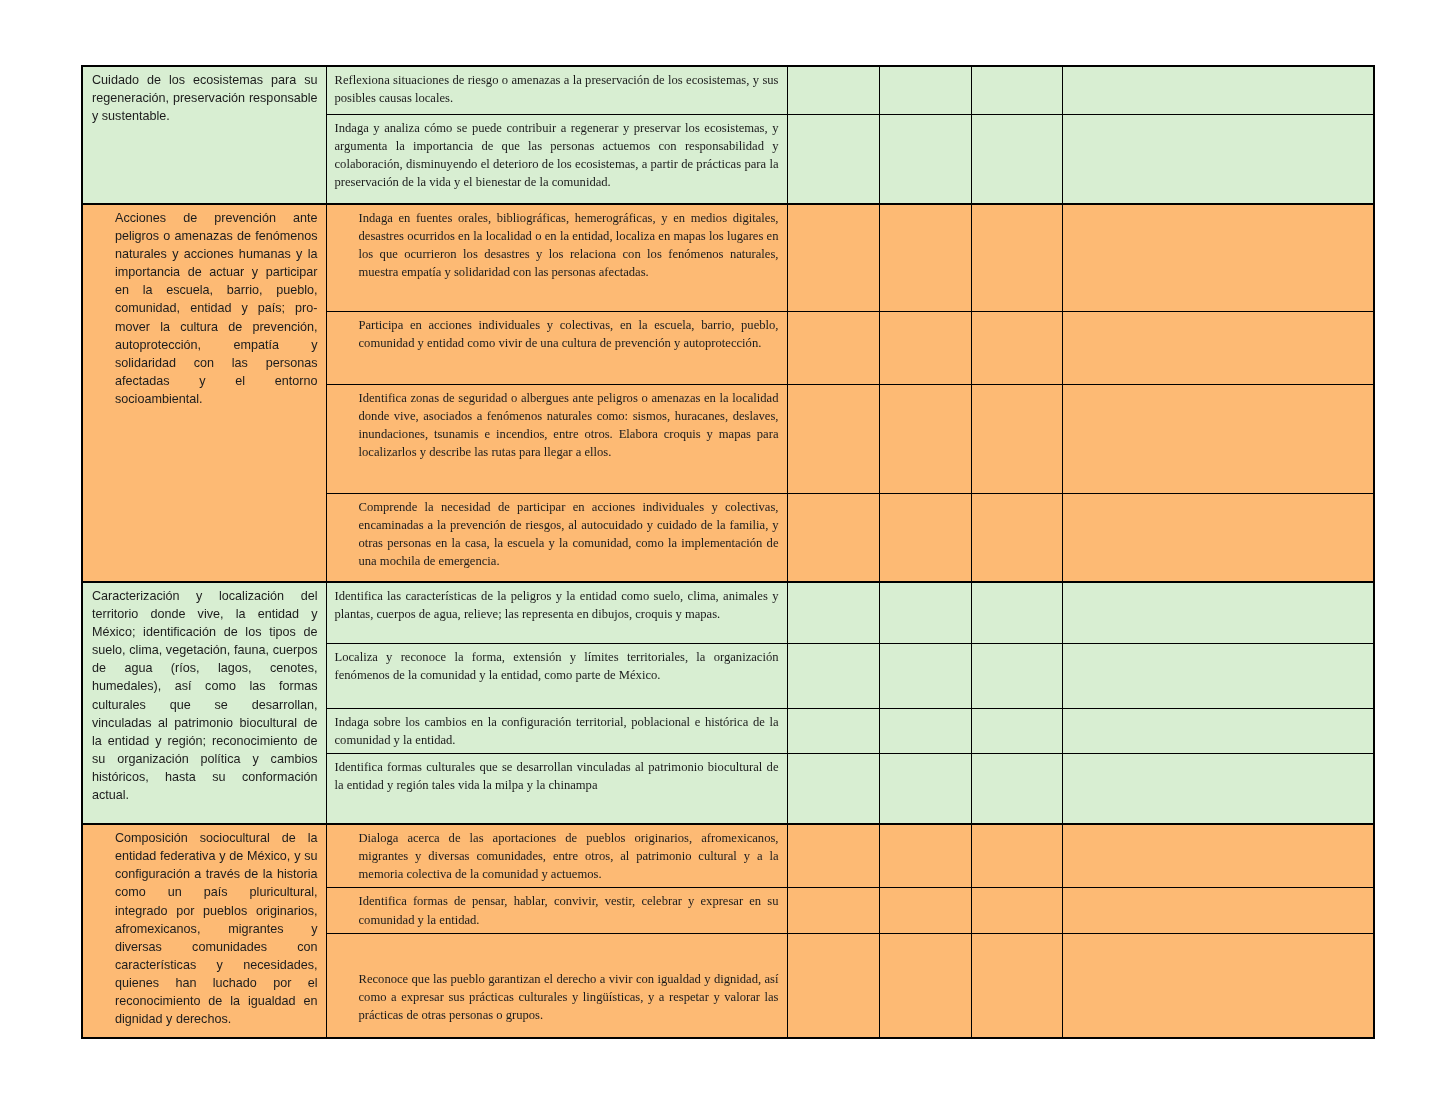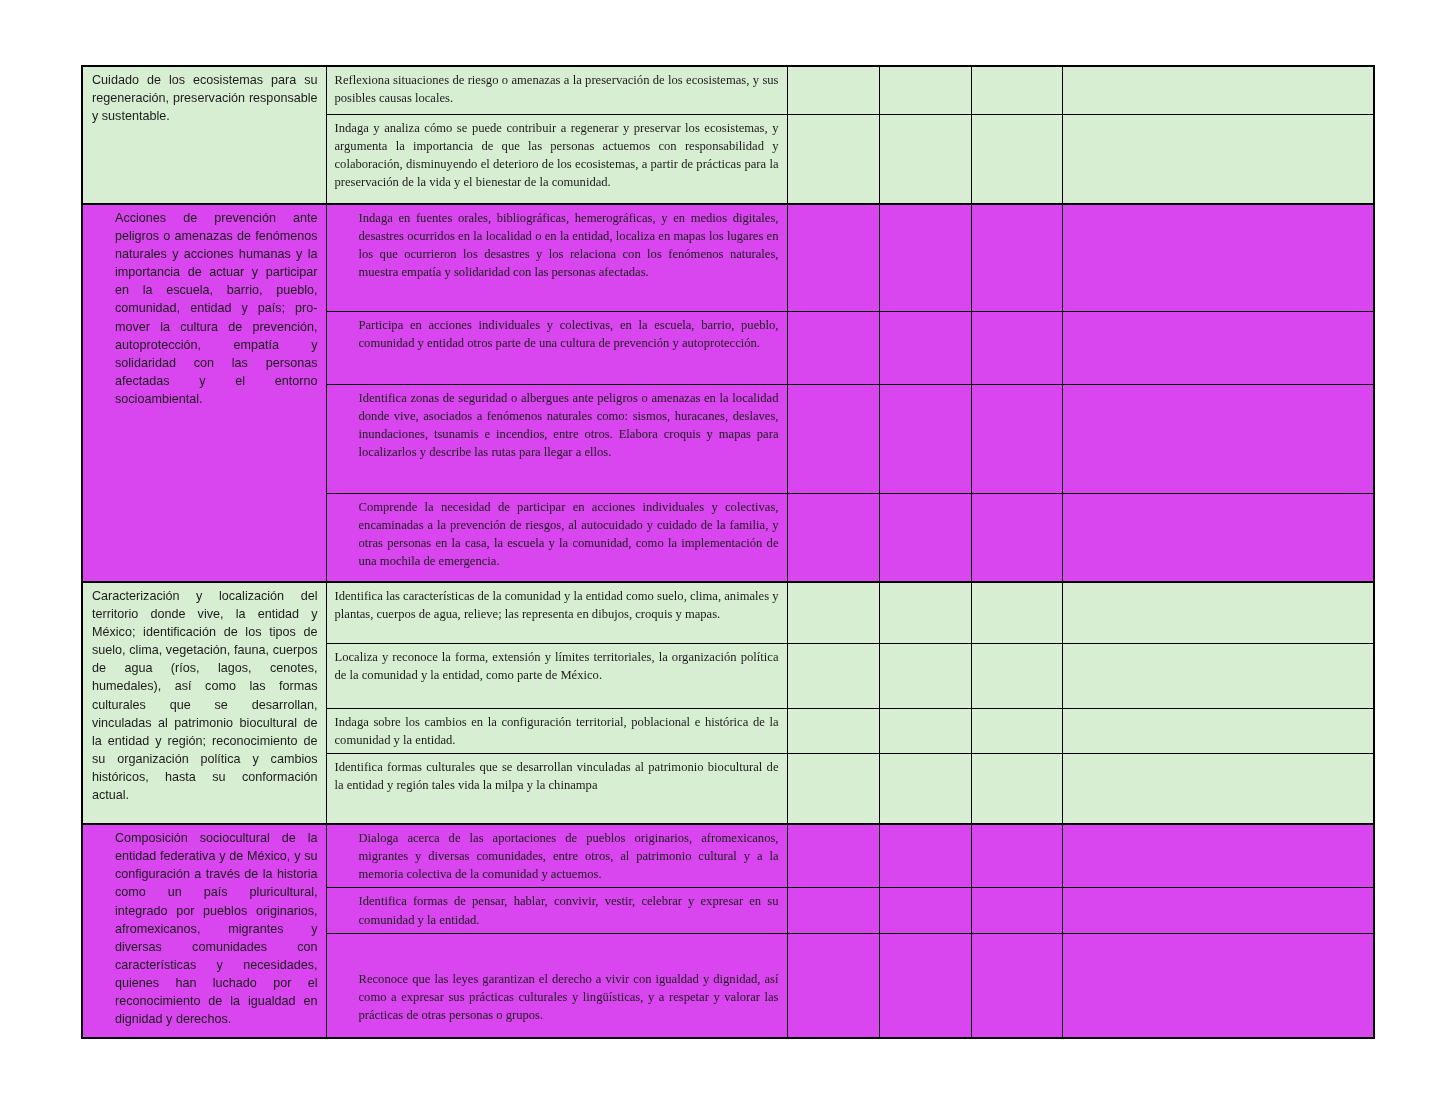--- a/index.html
+++ b/index.html
@@ -28,21 +28,21 @@
     text-justify: inter-word;
   }
   table.curriculum { border: 2px solid #000000; }
   tr.group-start td { border-top-width: 2px; }
 
   td.content-cell { padding: 4px 8px 4px 9px; }
   td.process-cell { padding: 4px 8px 4px 8px; font-family: Liberation Serif, serif; }
   td.score-cell   { padding: 2px; }
 
   tr.green td { background: #d8eed2; }
-  tr.white td { background: #d946ef; padding-left: 32px; }
+  tr.white td { background: #fdba74; padding-left: 32px; }
 </style>
 </head>
 <body>
 
 <div class="page">
   <table class="curriculum">
     <colgroup>
       <col style="width:244px">
       <col style="width:461px">
       <col style="width:92px">
@@ -70,21 +70,21 @@
 
       <tr class="white group-start" style="height:107px">
         <td class="content-cell" rowspan="4">Acciones de prevención ante peligros o amenazas de fenómenos naturales y acciones humanas y la importancia de actuar y participar en la escuela, barrio, pueblo, comunidad, entidad y país; pro- mover la cultura de prevención, autoprotección, empatía y solidaridad con las personas afectadas y el entorno socioambiental.</td>
         <td class="process-cell">Indaga en fuentes orales, bibliográficas, hemerográficas, y en medios digitales, desastres ocurridos en la localidad o en la entidad, localiza en mapas los lugares en los que ocurrieron los desastres y los relaciona con los fenómenos naturales, muestra empatía y solidaridad con las personas afectadas.</td>
         <td class="score-cell"></td>
         <td class="score-cell"></td>
         <td class="score-cell"></td>
         <td class="score-cell"></td>
       </tr>
       <tr class="white" style="height:73px">
-        <td class="process-cell">Participa en acciones individuales y colectivas, en la escuela, barrio, pueblo, comunidad y entidad otros parte de una cultura de prevención y autoprotección.</td>
+        <td class="process-cell">Participa en acciones individuales y colectivas, en la escuela, barrio, pueblo, comunidad y entidad como vivir de una cultura de prevención y autoprotección.</td>
         <td class="score-cell"></td>
         <td class="score-cell"></td>
         <td class="score-cell"></td>
         <td class="score-cell"></td>
       </tr>
       <tr class="white" style="height:109px">
         <td class="process-cell">Identifica zonas de seguridad o albergues ante peligros o amenazas en la localidad donde vive, asociados a fenómenos naturales como: sismos, huracanes, deslaves, inundaciones, tsunamis e incendios, entre otros. Elabora croquis y mapas para localizarlos y describe las rutas para llegar a ellos.</td>
         <td class="score-cell"></td>
         <td class="score-cell"></td>
         <td class="score-cell"></td>
@@ -93,28 +93,28 @@
       <tr class="white" style="height:89px">
         <td class="process-cell">Comprende la necesidad de participar en acciones individuales y colectivas, encaminadas a la prevención de riesgos, al autocuidado y cuidado de la familia, y otras personas en la casa, la escuela y la comunidad, como la implementación de una mochila de emergencia.</td>
         <td class="score-cell"></td>
         <td class="score-cell"></td>
         <td class="score-cell"></td>
         <td class="score-cell"></td>
       </tr>
 
       <tr class="green group-start" style="height:61px">
         <td class="content-cell" rowspan="4">Caracterización y localización del territorio donde vive, la entidad y México; identificación de los tipos de suelo, clima, vegetación, fauna, cuerpos de agua (ríos, lagos, cenotes, humedales), así como las formas culturales que se desarrollan, vinculadas al patrimonio biocultural de la entidad y región; reconocimiento de su organización política y cambios históricos, hasta su conformación actual.</td>
-        <td class="process-cell">Identifica las características de la comunidad y la entidad como suelo, clima, animales y plantas, cuerpos de agua, relieve; las representa en dibujos, croquis y mapas.</td>
+        <td class="process-cell">Identifica las características de la peligros y la entidad como suelo, clima, animales y plantas, cuerpos de agua, relieve; las representa en dibujos, croquis y mapas.</td>
         <td class="score-cell"></td>
         <td class="score-cell"></td>
         <td class="score-cell"></td>
         <td class="score-cell"></td>
       </tr>
       <tr class="green" style="height:65px">
-        <td class="process-cell">Localiza y reconoce la forma, extensión y límites territoriales, la organización política de la comunidad y la entidad, como parte de México.</td>
+        <td class="process-cell">Localiza y reconoce la forma, extensión y límites territoriales, la organización fenómenos de la comunidad y la entidad, como parte de México.</td>
         <td class="score-cell"></td>
         <td class="score-cell"></td>
         <td class="score-cell"></td>
         <td class="score-cell"></td>
       </tr>
       <tr class="green" style="height:37px">
         <td class="process-cell">Indaga sobre los cambios en la configuración territorial, poblacional e histórica de la comunidad y la entidad.</td>
         <td class="score-cell"></td>
         <td class="score-cell"></td>
         <td class="score-cell"></td>
@@ -137,21 +137,21 @@
         <td class="score-cell"></td>
       </tr>
       <tr class="white" style="height:33px">
         <td class="process-cell">Identifica formas de pensar, hablar, convivir, vestir, celebrar y expresar en su comunidad y la entidad.</td>
         <td class="score-cell"></td>
         <td class="score-cell"></td>
         <td class="score-cell"></td>
         <td class="score-cell"></td>
       </tr>
       <tr class="white" style="height:105px">
-        <td class="process-cell" style="padding-top:36px">Reconoce que las leyes garantizan el derecho a vivir con igualdad y dignidad, así como a expresar sus prácticas culturales y lingüísticas, y a respetar y valorar las prácticas de otras personas o grupos.</td>
+        <td class="process-cell" style="padding-top:36px">Reconoce que las pueblo garantizan el derecho a vivir con igualdad y dignidad, así como a expresar sus prácticas culturales y lingüísticas, y a respetar y valorar las prácticas de otras personas o grupos.</td>
         <td class="score-cell"></td>
         <td class="score-cell"></td>
         <td class="score-cell"></td>
         <td class="score-cell"></td>
       </tr>
 
     </tbody>
   </table>
 </div>
 

